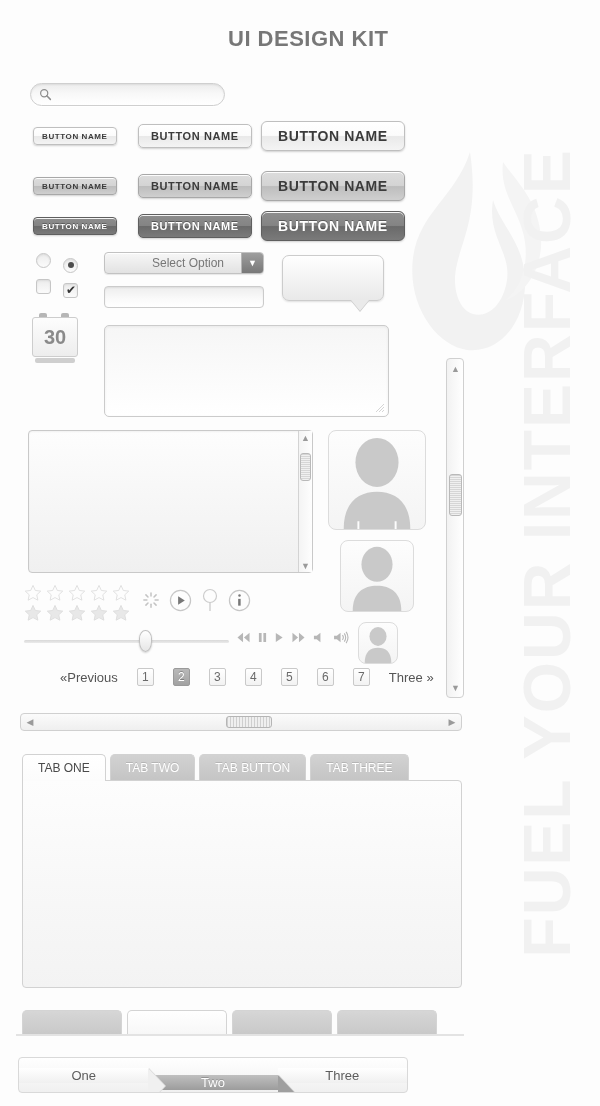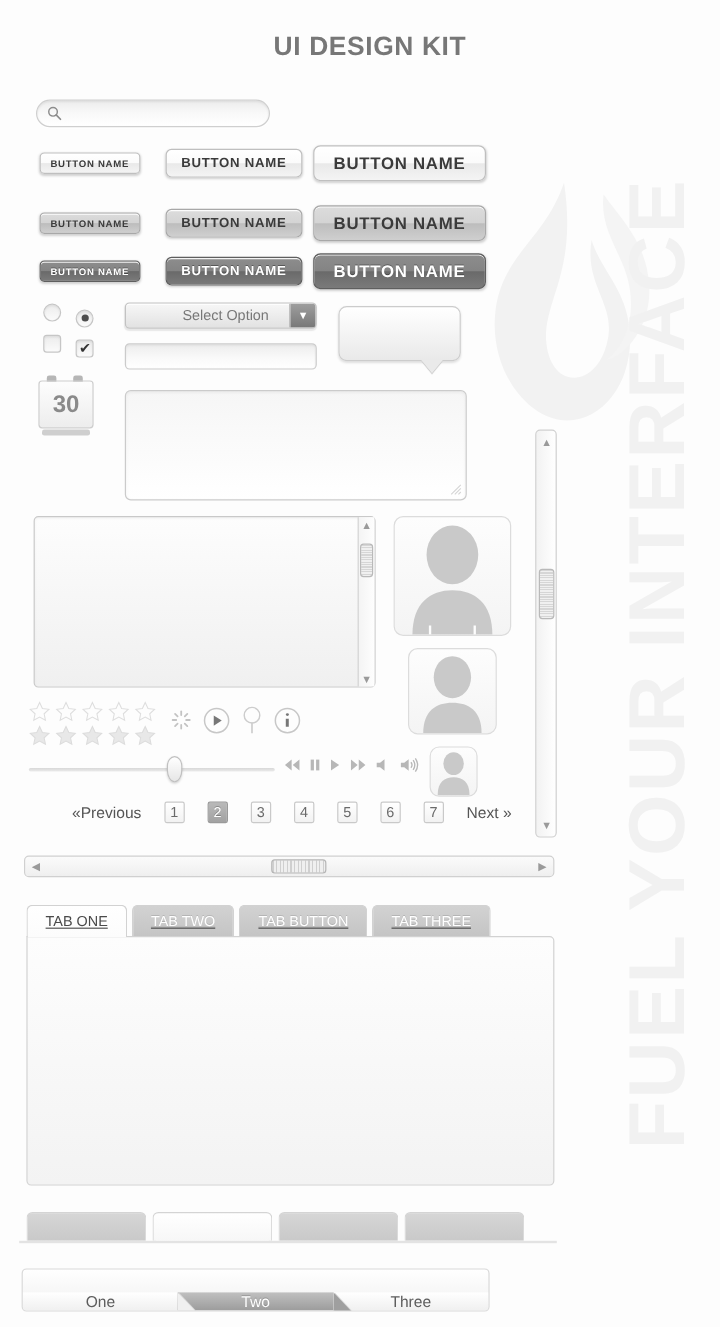--- a/index.html
+++ b/index.html
@@ -233,21 +233,21 @@
     display:flex; align-items:center; justify-content:space-between; padding:0 3px;
   }
   .hscroll .thumb-h {
     position:absolute; left:205px; width:46px; height:12px;
     border:1px solid #b5b5b5; border-radius:3px;
     background:repeating-linear-gradient(to right,#cfcfcf 0 1px,#efefef 1px 3px);
     cursor:pointer;
   }
 
   
-  .tabs { position:absolute; left:22px; top:754px; display:flex; align-items:center;text-decoration:underline; }
+  .tabs { position:absolute; left:22px; top:754px; display:flex; align-items:center; }
   .tab {
     height:27px; padding:0 15px; margin-right:4px;
     display:flex; align-items:center; justify-content:center;
     border:1px solid #d2d2d2; border-bottom:none; border-radius:5px 5px 0 0;
     font-size:12px; cursor:pointer;
     background:linear-gradient(to bottom,#d2d2d2,#c4c4c4); color:#fff; text-shadow:0 -1px 0 rgba(0,0,0,.12);
   }
   .tab.active { background:linear-gradient(to bottom,#ffffff,#fcfcfc); color:#4a4a4a; text-shadow:none; position:relative; z-index:3; }
   .tab-panel {
     position:absolute; left:22px; top:780px; width:440px; height:208px;
@@ -263,21 +263,21 @@
     background:linear-gradient(to bottom,#d6d6d6,#c9c9c9); cursor:pointer;
   }
   .stub.active { background:linear-gradient(to bottom,#ffffff,#f7f7f7); }
   .stub-rule { position:absolute; left:16px; top:1034px; width:448px; height:2px; background:#e3e3e3; }
 
   
   .breadcrumb {
     position:absolute; left:18px; top:1057px; width:390px; height:36px;
     border:1px solid #d9d9d9; border-radius:4px; overflow:hidden;
     background:linear-gradient(to bottom,#ffffff,#f0f0f0);
-    display:flex; align-items:flex-end;
+    display:flex; align-items:center;
   }
   .crumb {
     position:relative; flex:1; display:flex; align-items:center; justify-content:center;
     font-size:13px; color:#5d5d5d; cursor:pointer;
     background:linear-gradient(to bottom,#ffffff,#f0f0f0);
   }
   .crumb.active { background:linear-gradient(to bottom,#c0c0c0,#9c9c9c); color:#fff; text-shadow:0 -1px 0 rgba(0,0,0,.2);margin-top:14px; }
   .crumb::after {
     content:""; position:absolute; right:-17px; top:0; z-index:2;
     width:0; height:0; border-top:18px solid transparent; border-bottom:18px solid transparent;
@@ -502,21 +502,21 @@
 
   <div class="pagination">
     <span class="edge">«Previous</span>
     <span class="page-num">1</span>
     <span class="page-num active">2</span>
     <span class="page-num">3</span>
     <span class="page-num">4</span>
     <span class="page-num">5</span>
     <span class="page-num">6</span>
     <span class="page-num">7</span>
-    <span class="edge">Next »</span>
+    <span class="edge">Three »</span>
   </div>
 
   <div class="hscroll">
     <span class="bar-arrow">◀</span>
     <span class="thumb-h"></span>
     <span class="bar-arrow">▶</span>
   </div>
 
   <div class="tabs">
     <div class="tab active">TAB ONE</div>

